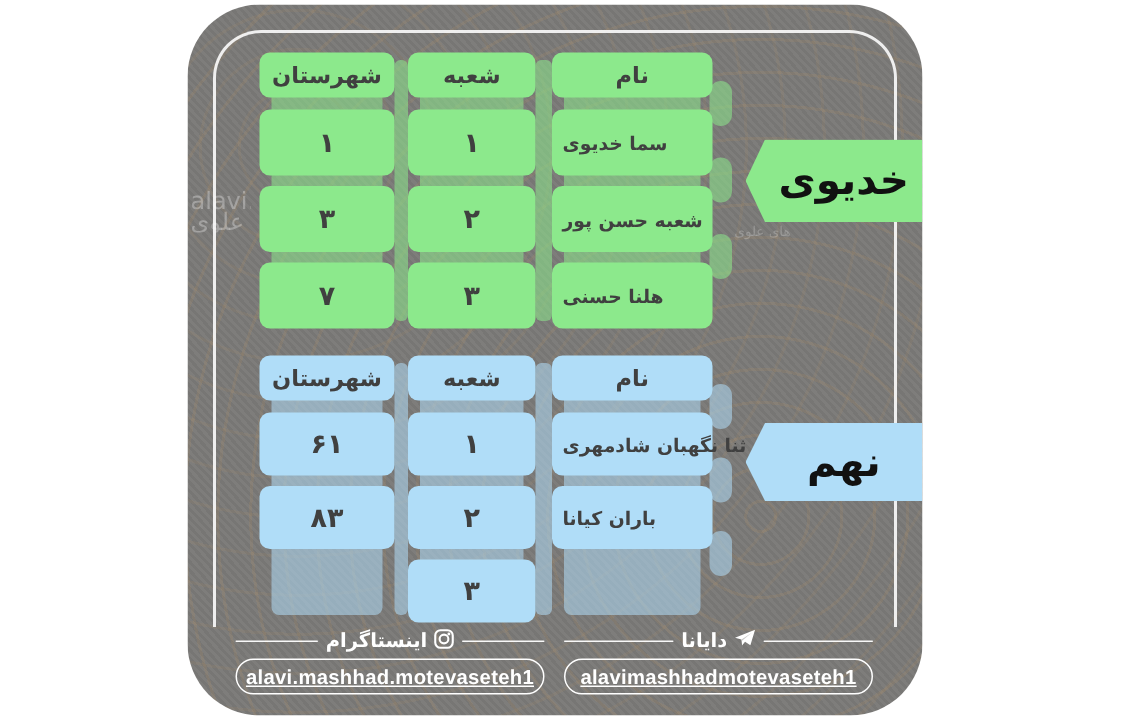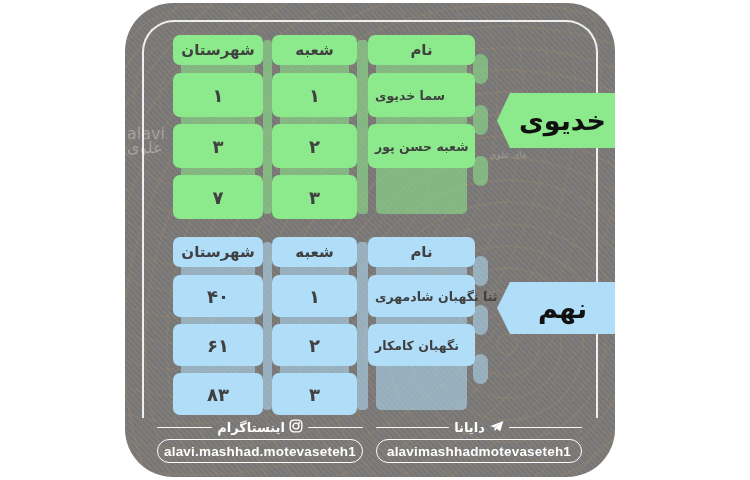--- a/index.html
+++ b/index.html
@@ -58,21 +58,21 @@
   .tag8{top:90px;height:55px;background:#8ce98c;}
   .tag9{top:279px;height:52px;background:#b0ddf8;}
   
   .footer{position:absolute;left:32px;right:33px;top:417px;display:flex;gap:13px;}
   .badge{flex:1;display:flex;flex-direction:column;}
   .label-row{display:flex;align-items:center;gap:5px;direction:ltr;height:15px;margin-bottom:4px;}
   .hline{flex:1;height:1.5px;background:rgba(255,255,255,.95);border-radius:1px;}
   .label-group{display:flex;align-items:center;gap:4px;color:#fff;font-size:13px;font-weight:bold;direction:ltr;}
   .pill{height:22px;border:1.5px solid #fff;border-radius:13px;display:flex;align-items:center;
     justify-content:center;color:#fff;font-family:"Liberation Sans",sans-serif;
-    font-size:13.5px;font-weight:bold;letter-spacing:.2px;}
+    font-size:13.5px;font-weight:bold;letter-spacing:.2px;text-decoration:underline;}
 </style>
 </head>
 <body>
 
 <div class="card">
   <div class="inner-border"></div>
 
   <div class="watermark">
     <div>alavi.m</div>
     <div>های علوی</div>
@@ -83,20 +83,21 @@
     <div class="vconn v1"></div>
     <div class="vconn v2"></div>
     <div class="nub n1"></div>
     <div class="nub n2"></div>
     <div class="nub n3"></div>
 
     <div class="col col-name">
       <div class="cell head">نام</div>
       <div class="cell name">سما خدیوی</div>
       <div class="cell name">شعبه حسن پور</div>
+      <div class="cell name">هلنا حسنی</div>
     </div>
     <div class="col col-branch">
       <div class="cell head">شعبه</div>
       <div class="cell num">۱</div>
       <div class="cell num">۲</div>
       <div class="cell num">۳</div>
     </div>
     <div class="col col-county">
       <div class="cell head">شهرستان</div>
       <div class="cell num">۱</div>
@@ -109,31 +110,30 @@
   <div class="tbl t9">
     <div class="vconn v1"></div>
     <div class="vconn v2"></div>
     <div class="nub n1"></div>
     <div class="nub n2"></div>
     <div class="nub n3"></div>
 
     <div class="col col-name">
       <div class="cell head">نام</div>
       <div class="cell name">ثنا نگهبان شادمهری</div>
-      <div class="cell name">نگهبان کامکار</div>
+      <div class="cell name">باران کیانا</div>
     </div>
     <div class="col col-branch">
       <div class="cell head">شعبه</div>
       <div class="cell num">۱</div>
       <div class="cell num">۲</div>
       <div class="cell num">۳</div>
     </div>
     <div class="col col-county">
       <div class="cell head">شهرستان</div>
-      <div class="cell num">۴۰</div>
       <div class="cell num">۶۱</div>
       <div class="cell num">۸۳</div>
     </div>
   </div>
   <div class="tag tag9">نهم</div>
 
   <div class="footer">
     <div class="badge">
       <div class="label-row">
         <span class="hline"></span>

